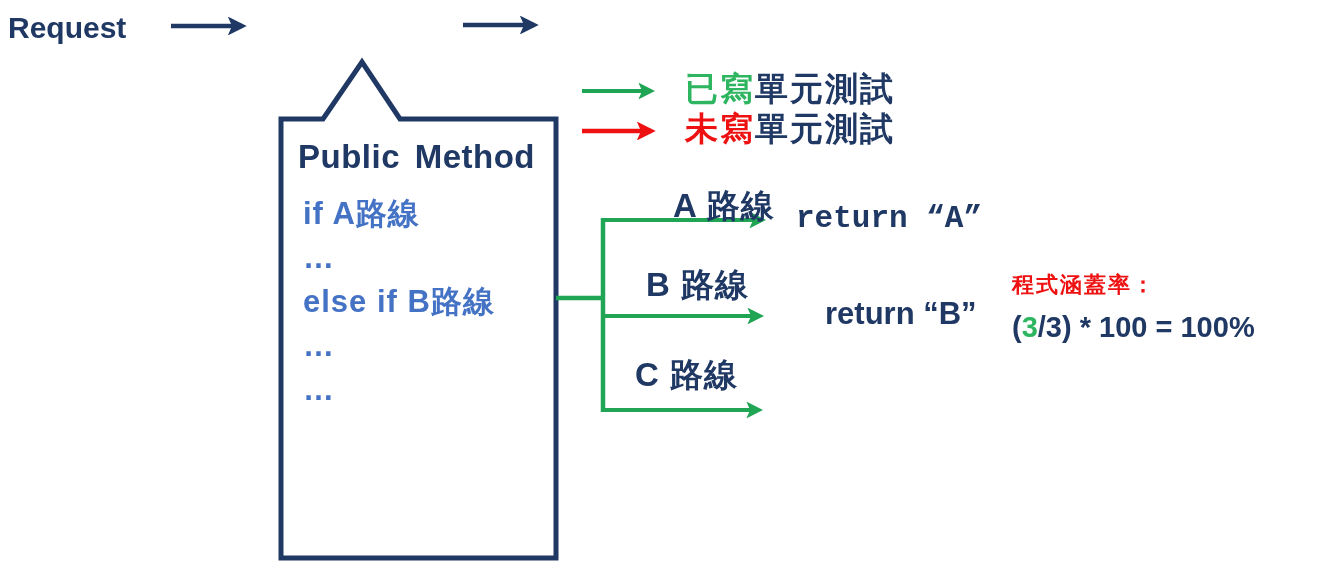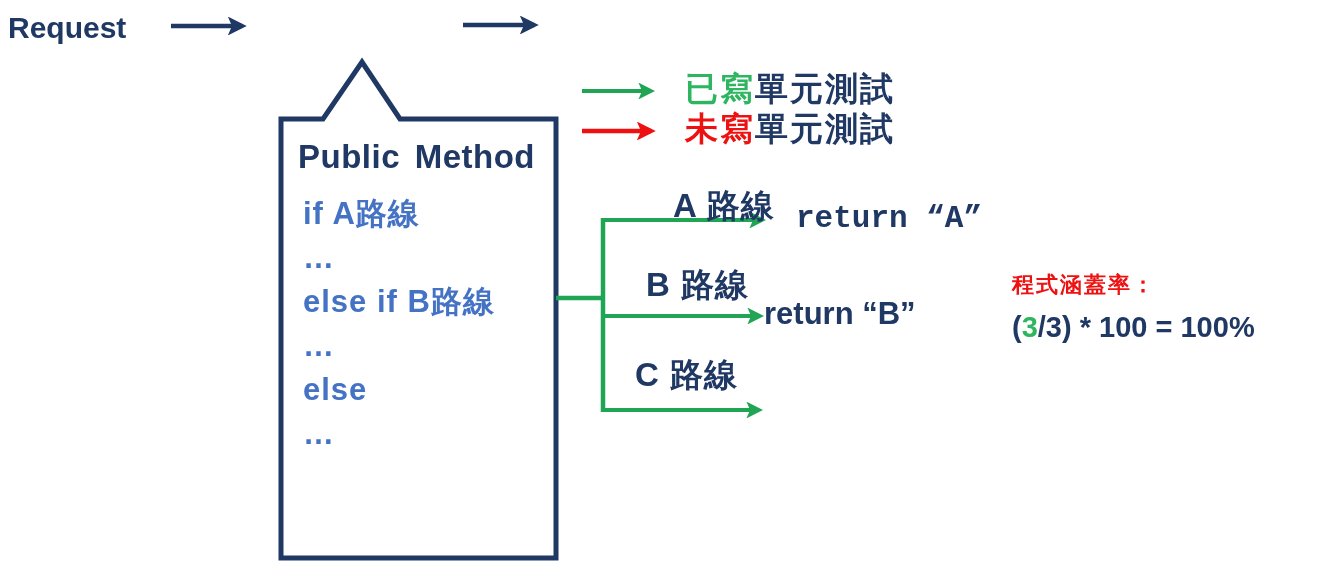--- a/index.html
+++ b/index.html
@@ -24,21 +24,21 @@
   #code{left:303px;top:192px;}
   .code-line{height:44px;line-height:44px;font-size:31px;color:#4472C4;letter-spacing:1px;}
 
   .branch-label{font-size:33px;color:#1F3864;letter-spacing:1px;}
   #lbl-a{left:637px;top:188px;margin-left:36px;}
   #lbl-b{left:646px;top:267px;}
   #lbl-c{left:635px;top:357px;}
 
   .return-label{font-size:31px;color:#1F3864;}
   #ret-a{left:796px;top:202px;font-family:Liberation Mono, monospace;}
-  #ret-b{left:764px;top:297px;}
+  #ret-b{left:825px;top:297px;}
   #ret-c{left:803px;top:380px;}
 
   #coverage{left:1012px;top:263px;}
   #coverage-title{font-size:22px;letter-spacing:2px;height:44px;line-height:44px;}
   #coverage-formula{font-size:29px;height:40px;line-height:40px;color:#1F3864;}
 </style>
 </head>
 <body>
 
 <div id="stage">
@@ -83,21 +83,20 @@
     </div>
   </div>
 
   <div id="box-title" class="abs">Public Method</div>
 
   <div id="code" class="abs">
     <div class="code-line">if A路線</div>
     <div class="code-line">…</div>
     <div class="code-line">else if B路線</div>
     <div class="code-line">…</div>
-    <div class="code-line">else</div>
     <div class="code-line">…</div>
   </div>
 
   <div id="lbl-a" class="abs branch-label">A 路線</div>
   <div id="lbl-b" class="abs branch-label">B 路線</div>
   <div id="lbl-c" class="abs branch-label">C 路線</div>
 
   <div id="ret-a" class="abs return-label">return “A”</div>
   <div id="ret-b" class="abs return-label">return “B”</div>
 

